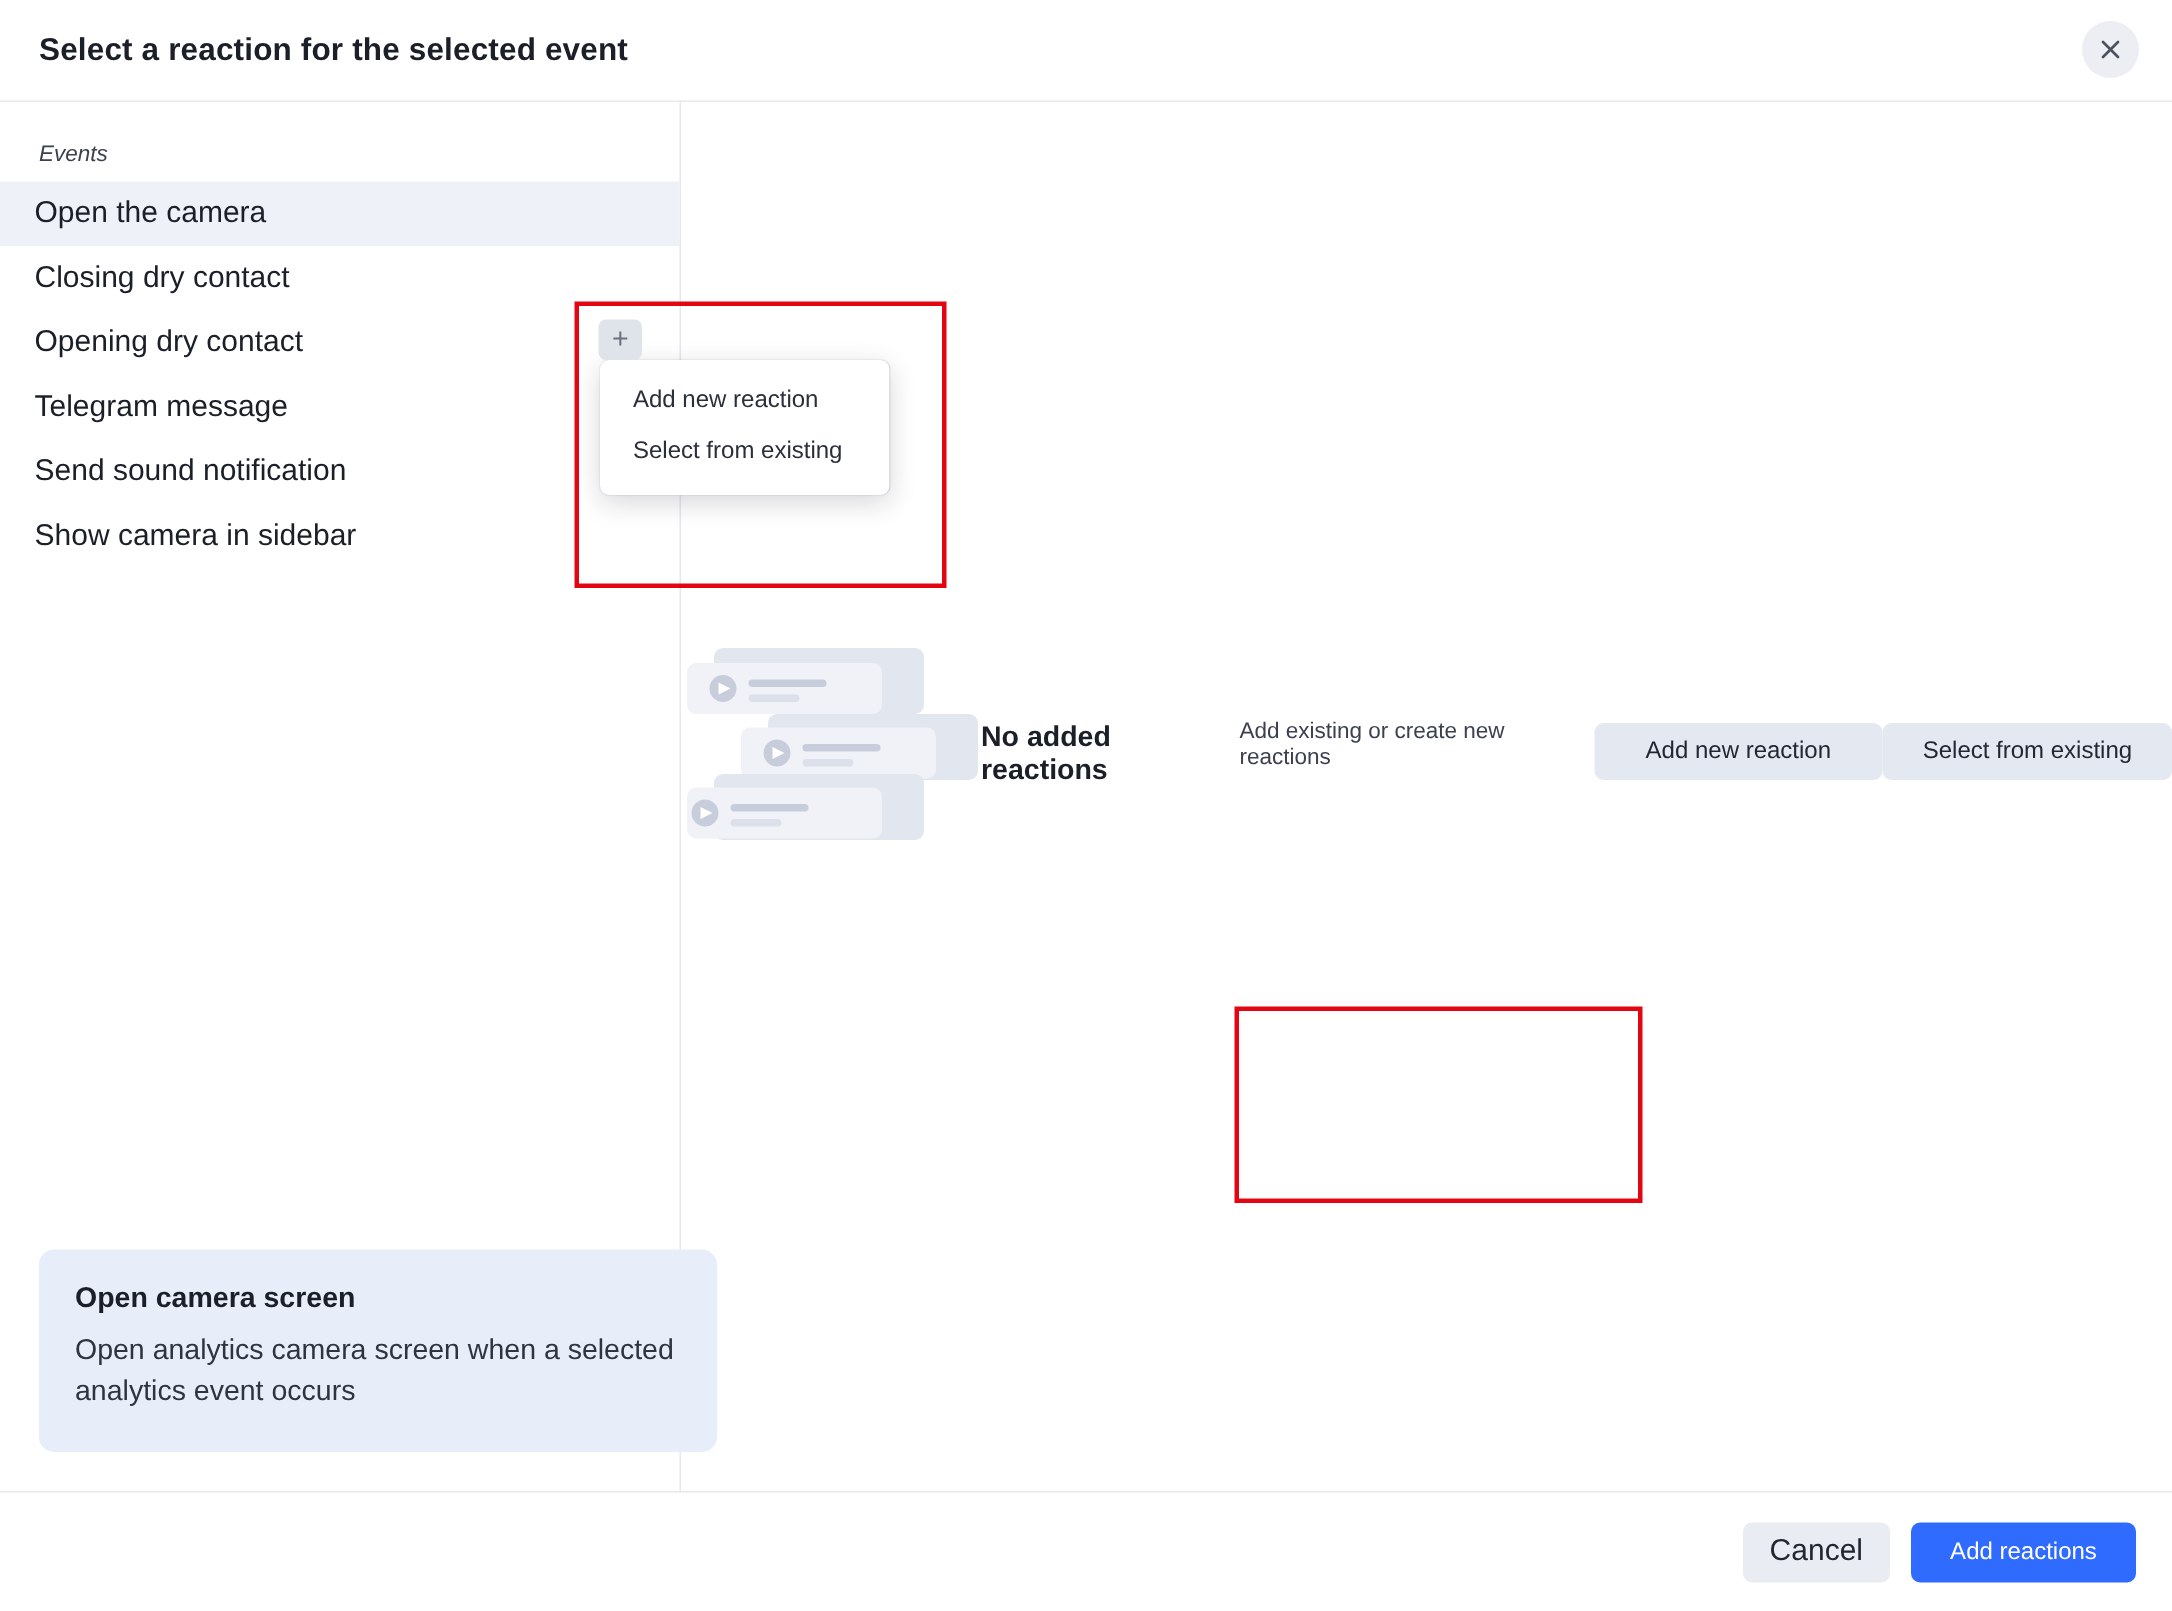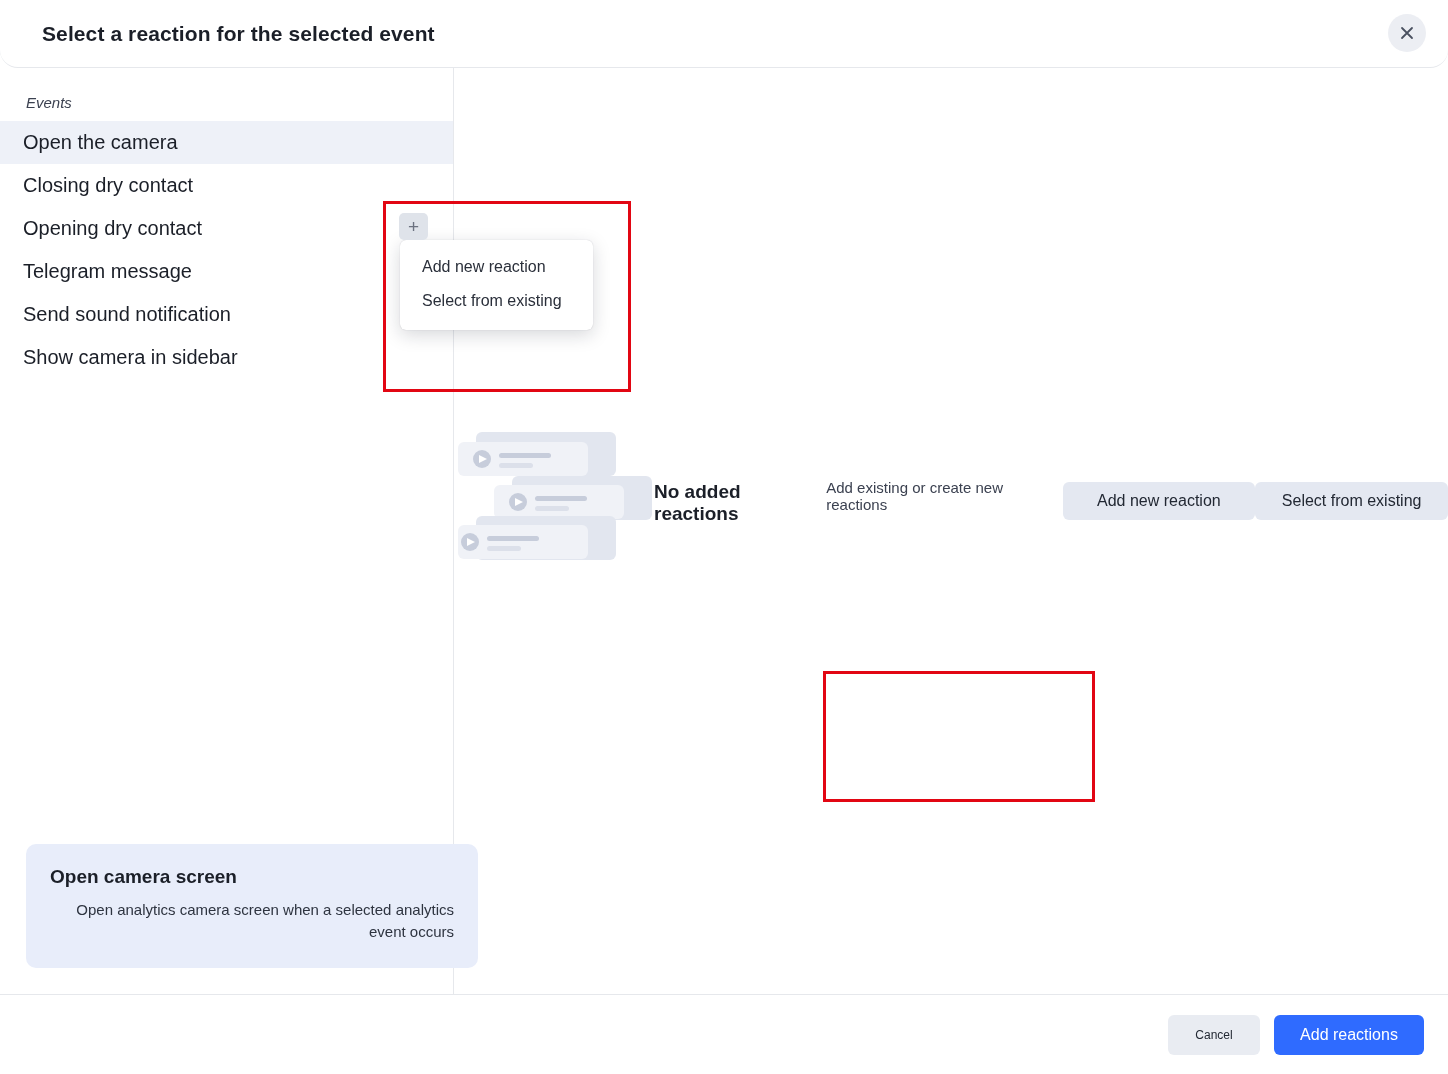--- a/index.html
+++ b/index.html
@@ -22,24 +22,23 @@
     flex-direction: column;
     background: #fff;
   }
   
   .header {
     height: 68px;
     flex: 0 0 68px;
     border-bottom: 1px solid #e6e8ec;
     display: flex;
     align-items: center;
-    padding: 0 24px 0 42px;
-    box-sizing: border-box;
-    position: relative;
-    border-radius: 18px;
+    padding: 0 24px 0 26px;
+    box-sizing: border-box;
+    position: relative;
   }
   .header-title {
     font-size: 21px;
     font-weight: bold;
     color: #1b1f28;
     letter-spacing: 0.1px;
   }
   .close-btn {
     position: absolute;
     right: 22px;
@@ -163,24 +162,23 @@
     padding: 22px 24px 26px 24px;
     box-sizing: border-box;
   }
   .info-title {
     font-size: 19px;
     font-weight: bold;
     color: #1b1f28;
     margin-bottom: 11px;
   }
   .info-desc {
-    font-size: 15px;
+    font-size: 19px;
     color: #2e3440;
     line-height: 1.42;
-    text-align: right;
   }
 
   
   .right-pane {
     flex: 1 1 auto;
     position: relative;
   }
   .empty-state {
     position: absolute;
     left: 0;
@@ -233,21 +231,21 @@
     gap: 14px;
   }
   .btn-cancel {
     min-width: 92px;
     height: 40px;
     padding: 0 18px;
     border: none;
     border-radius: 6px;
     background: #e9ecf2;
     color: #222833;
-    font-size: 12px;
+    font-size: 20px;
     font-family: "Liberation Sans", sans-serif;
     cursor: pointer;
   }
   .btn-primary {
     min-width: 150px;
     height: 40px;
     padding: 0 18px;
     border: none;
     border-radius: 6px;
     background: #2f6bff;

